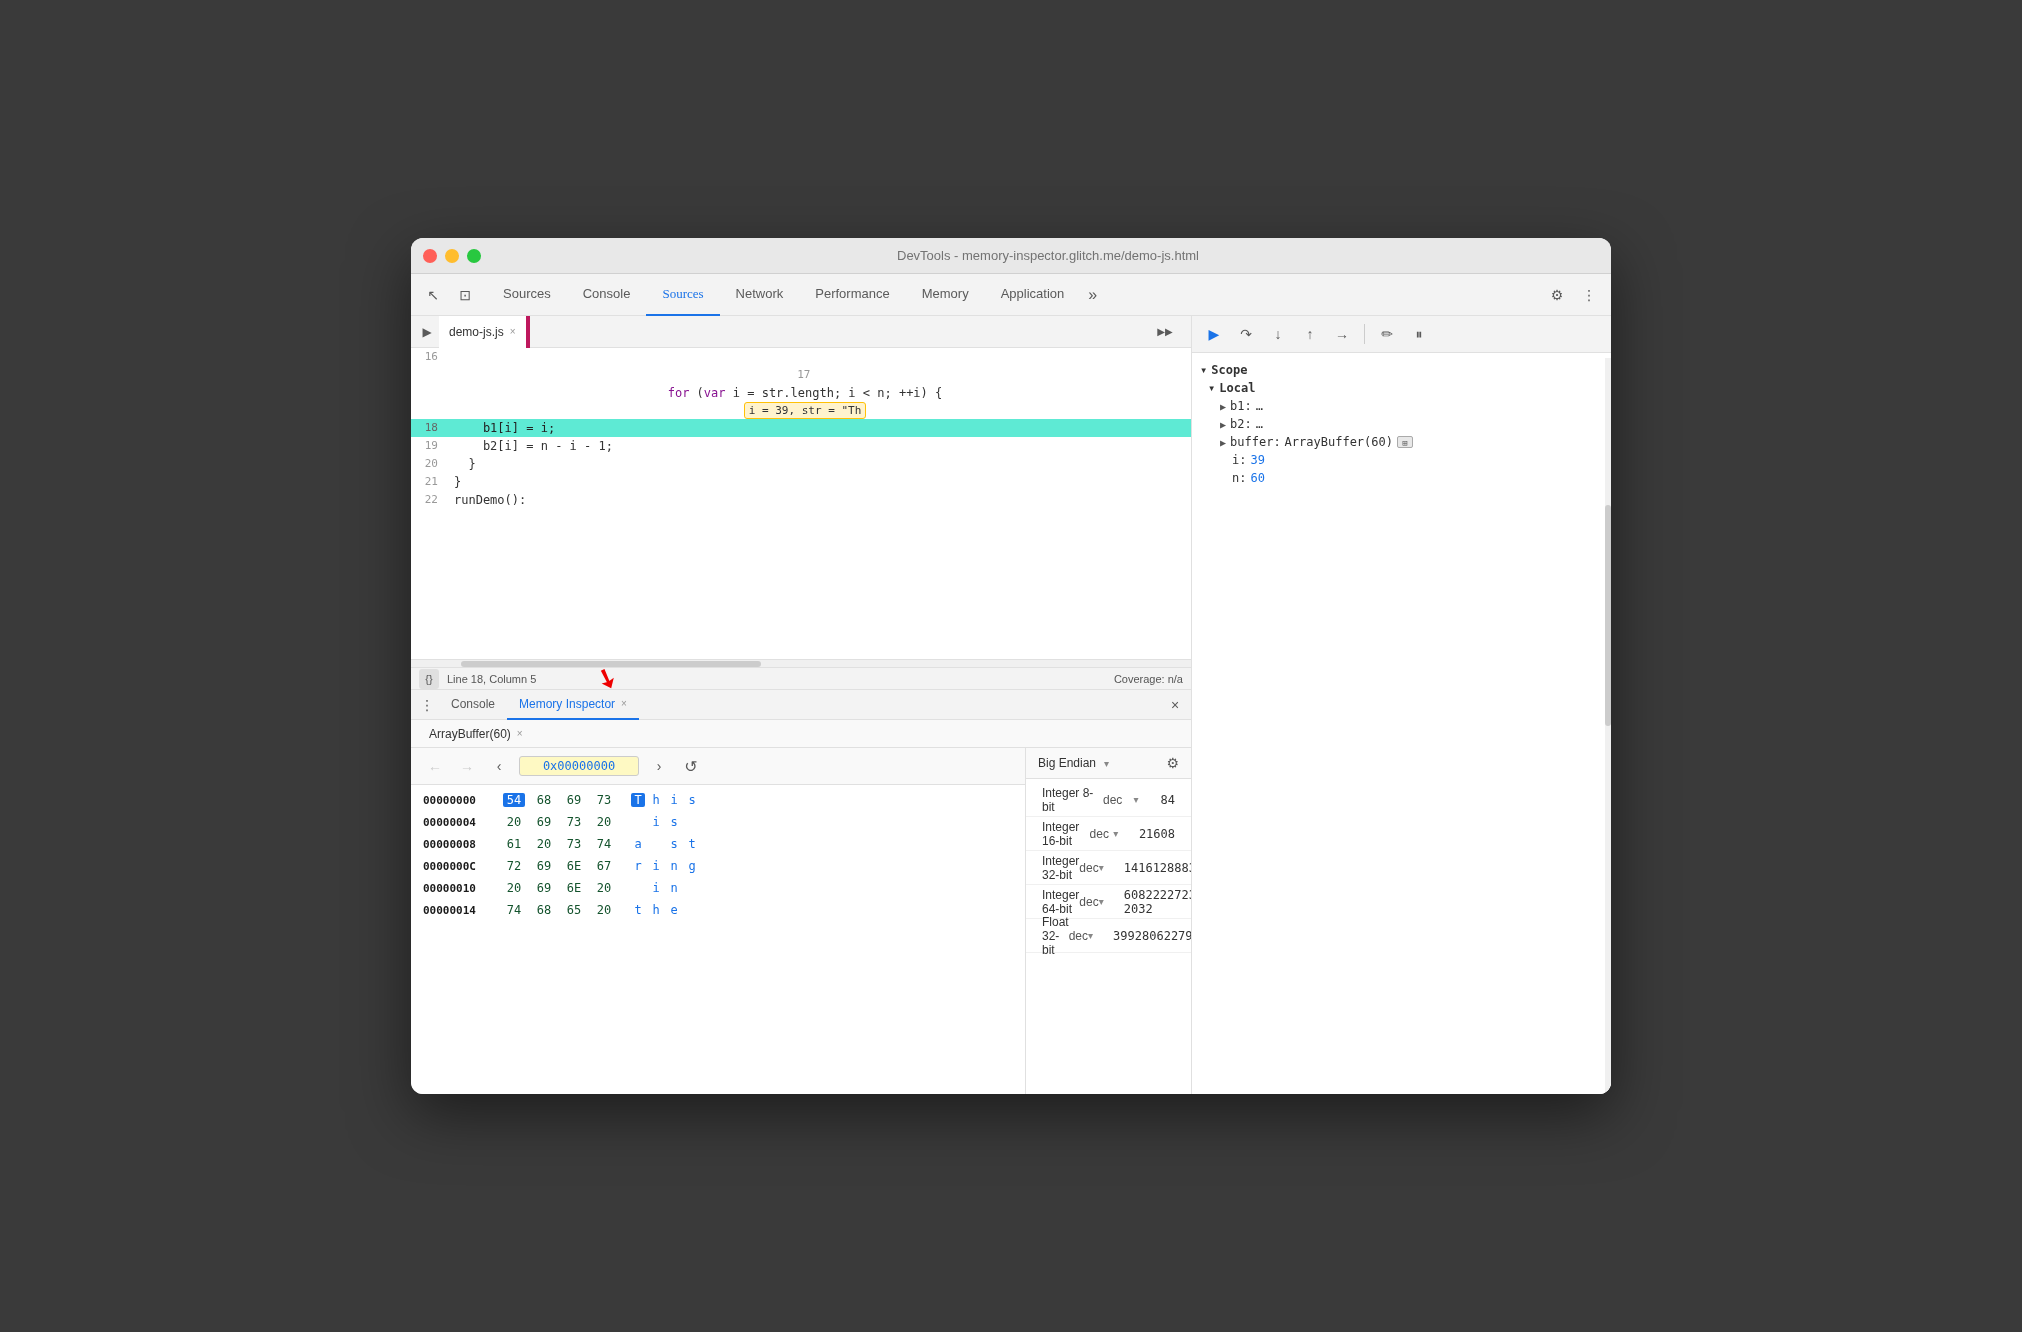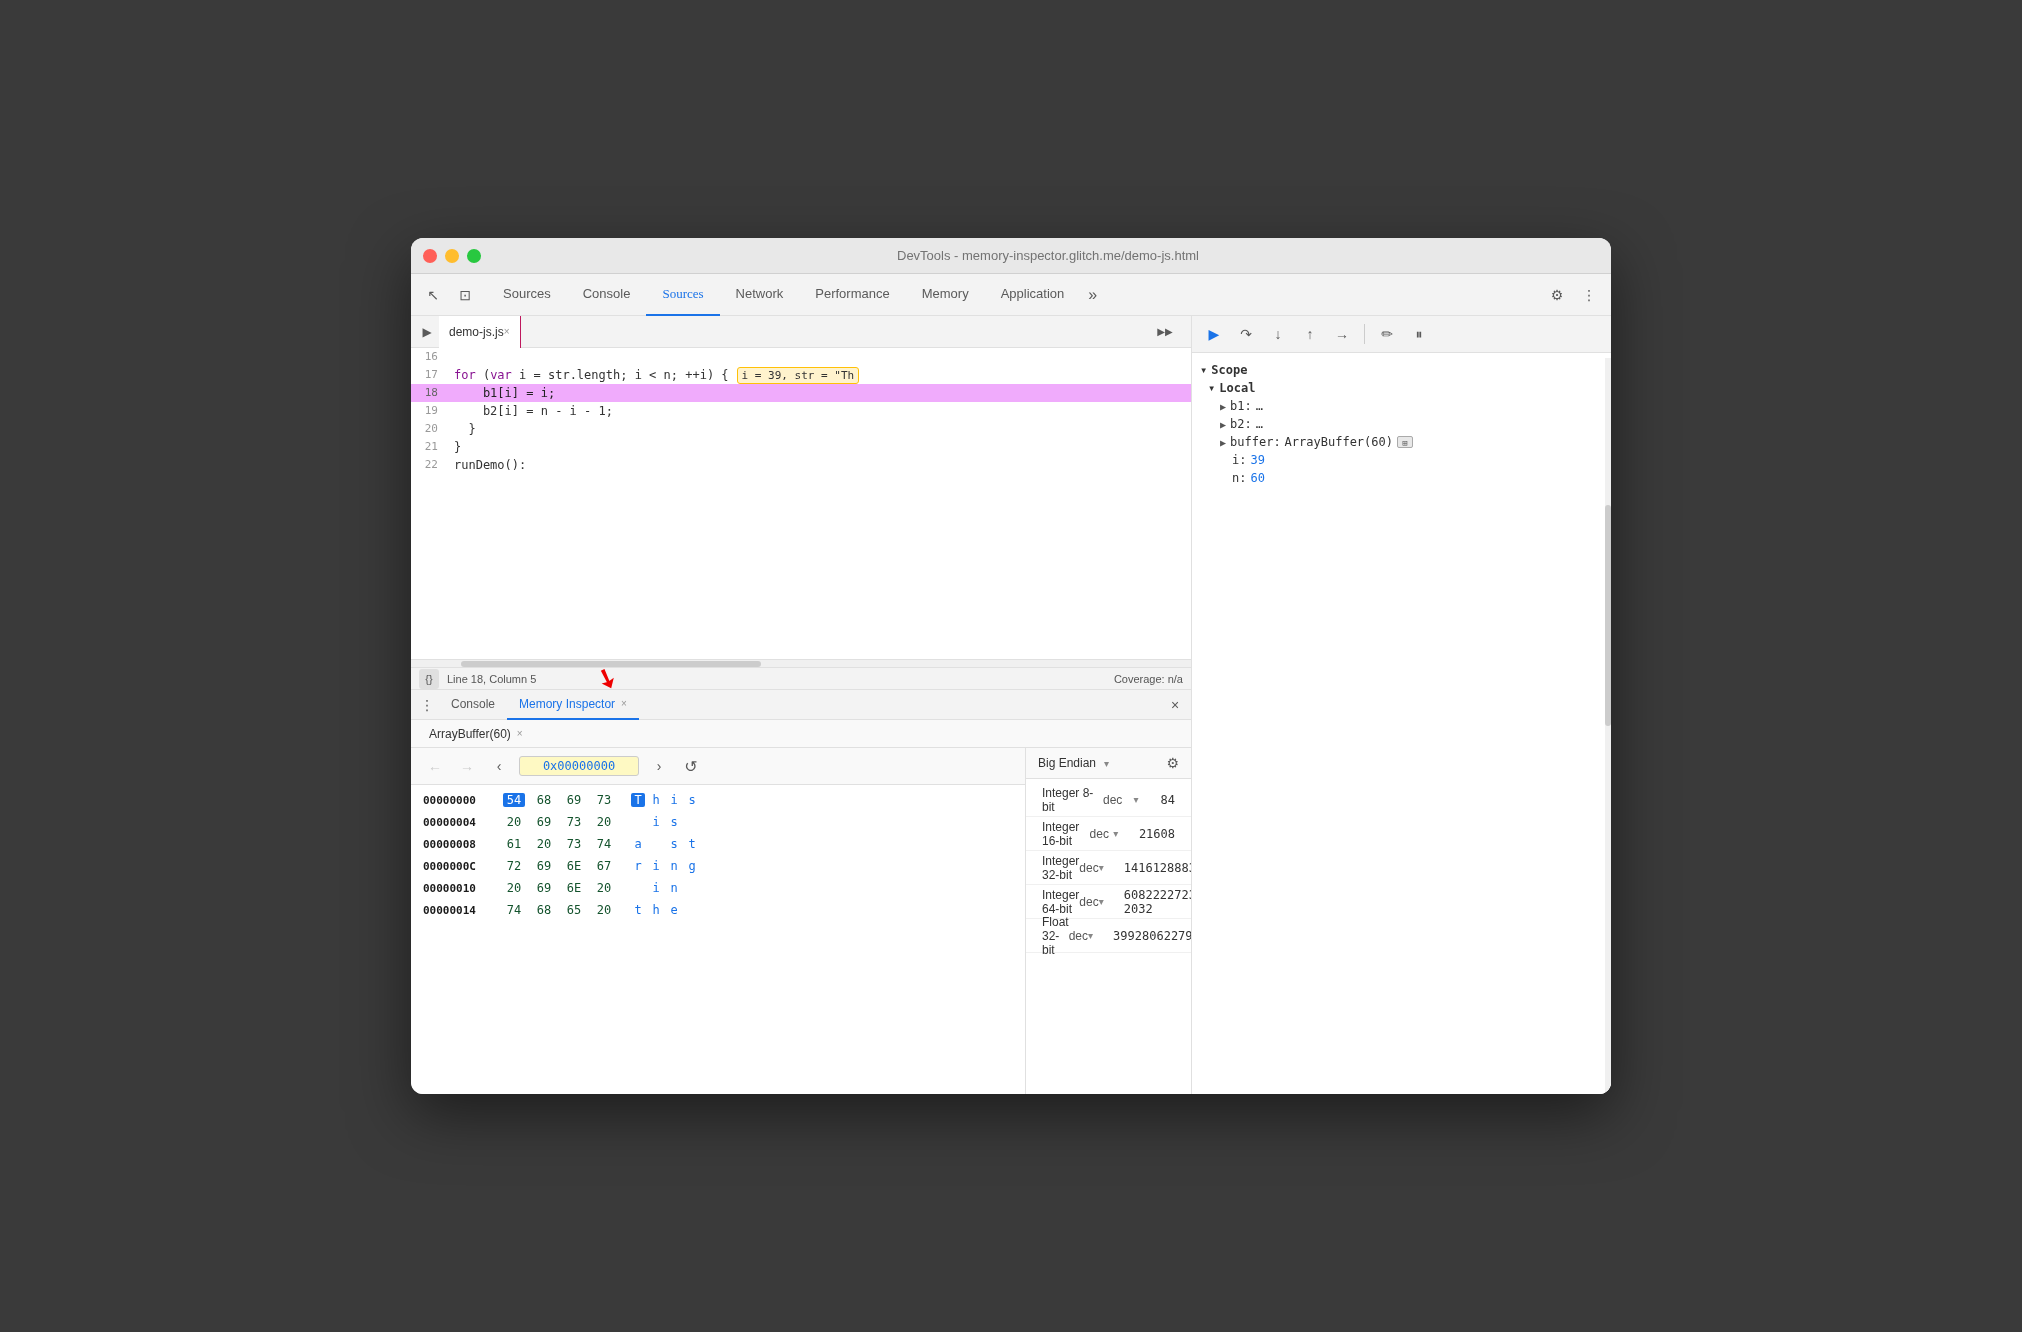--- a/index.html
+++ b/index.html
@@ -127,27 +127,28 @@
       display: flex;
       align-items: center;
       justify-content: center;
       cursor: pointer;
       font-size: 12px;
       color: #5a5a5a;
     }
     .file-tab {
       display: flex;
       align-items: center;
+      gap: 6px;
       padding: 0 10px;
       height: 32px;
       font-size: 12px;
       color: #333;
       cursor: pointer;
       background: #fff;
-      border-right: 1px solid #be185d;
+      border-right: 4px solid #be185d;
     }
     .file-tab-close {
       font-size: 10px;
       color: #999;
       cursor: pointer;
     }
     
     .code-area {
       flex: 1;
       overflow: auto;
@@ -155,21 +156,21 @@
       font-family: 'Consolas', 'Monaco', monospace;
       font-size: 12px;
     }
     .code-line {
       display: flex;
       align-items: center;
       min-height: 18px;
       padding: 0;
     }
     .code-line.highlighted {
-      background: #f0abfc;
+      background: #5eead4;
     }
     .line-num {
       width: 35px;
       min-width: 35px;
       text-align: right;
       padding-right: 8px;
       color: #999;
       user-select: none;
       font-size: 11px;
       line-height: 18px;
@@ -642,21 +643,21 @@
             </div>
           </div>
 
           <div class="code-area">
 
             <div class="code-line">
               <span class="line-num">16</span>
               <span class="code-content"></span>
             </div>
 
-            <div class="code-line" style="position:relative;">
+            <div class="code-line" style="position:relative;flex-direction:column;">
               <span class="line-num">17</span>
               <span class="code-content"><span class="kw">for</span> (<span class="kw">var</span> i = str.length; i &lt; n; ++i) {</span>
               <span class="tooltip-inline">i = 39, str = "Th</span>
             </div>
 
             <div class="code-line highlighted">
               <span class="line-num">18</span>
               <span class="code-content">    b1[i] = i;</span>
             </div>
 

